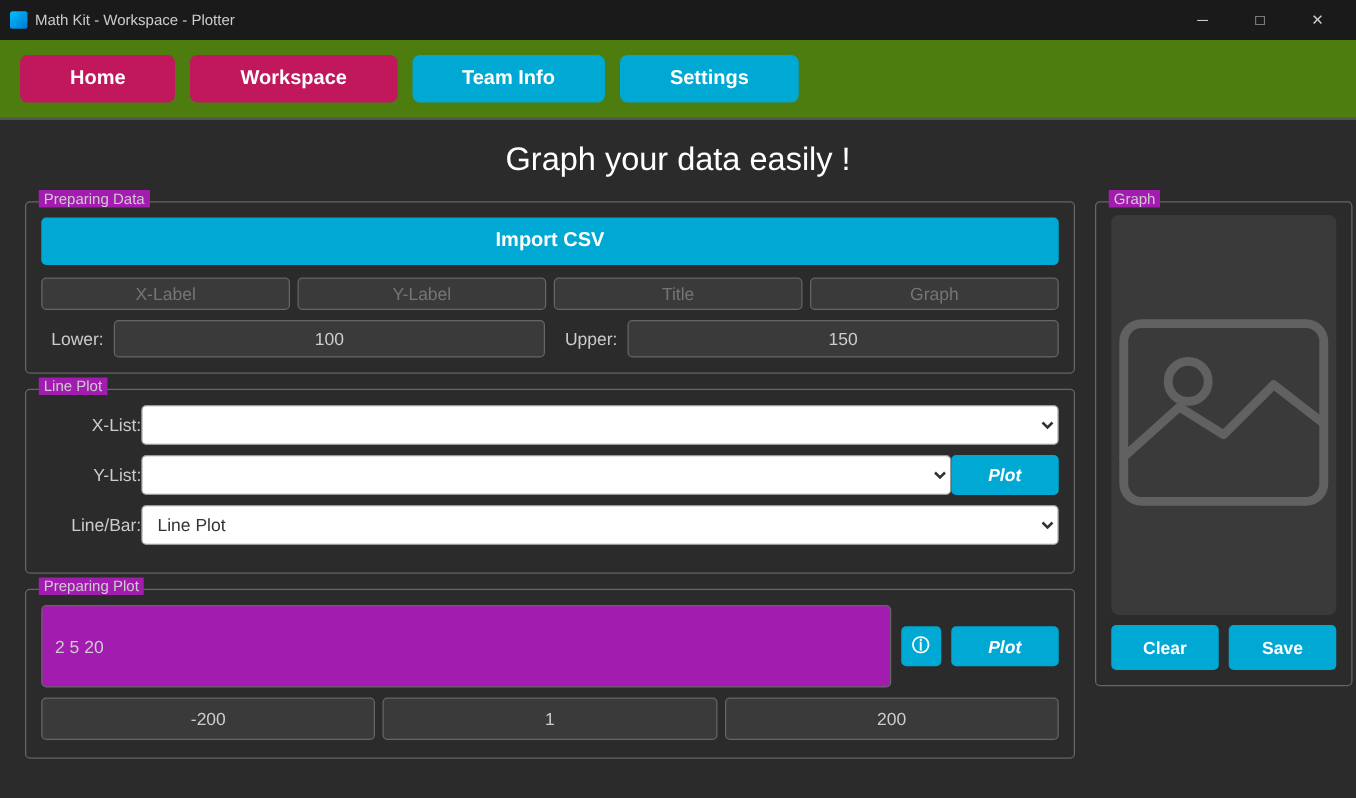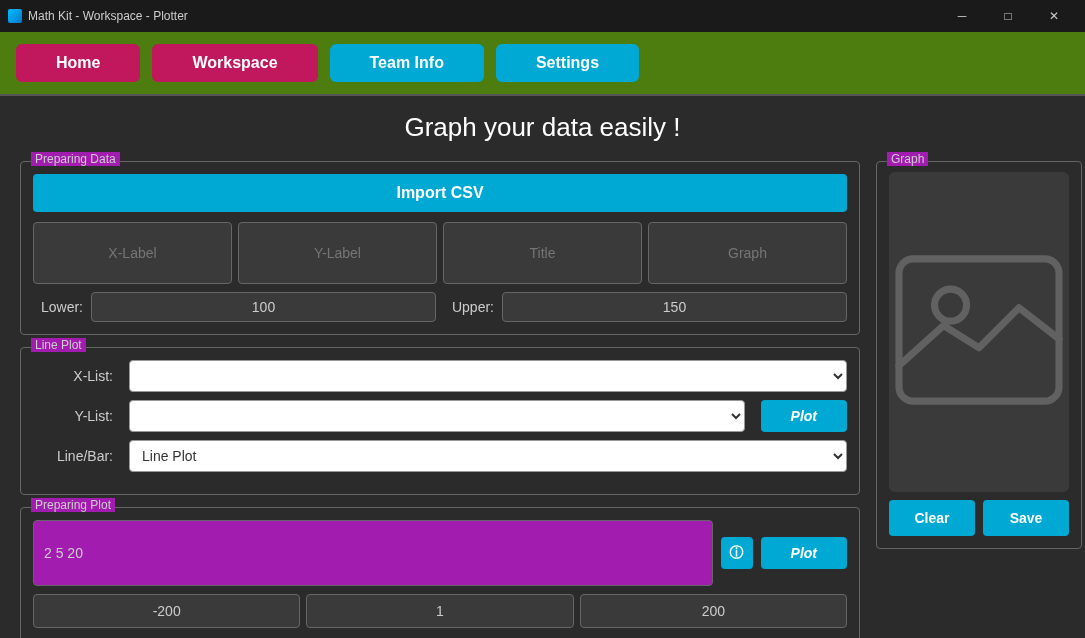--- a/index.html
+++ b/index.html
@@ -143,21 +143,21 @@
       margin-bottom: 10px;
     }
 
     .label-row {
       display: flex;
       gap: 6px;
       margin-bottom: 8px;
     }
     .label-input {
       flex: 1;
-      padding: 22px 8px;
+      padding: 4px 8px;
       background: #3a3a3a;
       border: 1px solid #666;
       border-radius: 4px;
       color: #ccc;
       font-size: 14px;
       text-align: center;
     }
 
     .range-row {
       display: flex;
@@ -185,21 +185,21 @@
     .line-plot {
       border: 1px solid #666;
       border-radius: 4px;
       padding: 12px 12px 14px;
       position: relative;
     }
 
     .form-row {
       display: flex;
       align-items: center;
-      gap: 16px;
+      gap: 0;
       margin-bottom: 8px;
     }
     .form-label {
       min-width: 80px;
       text-align: right;
       font-size: 14px;
       color: #ccc;
     }
     .form-select {
       flex: 1;

